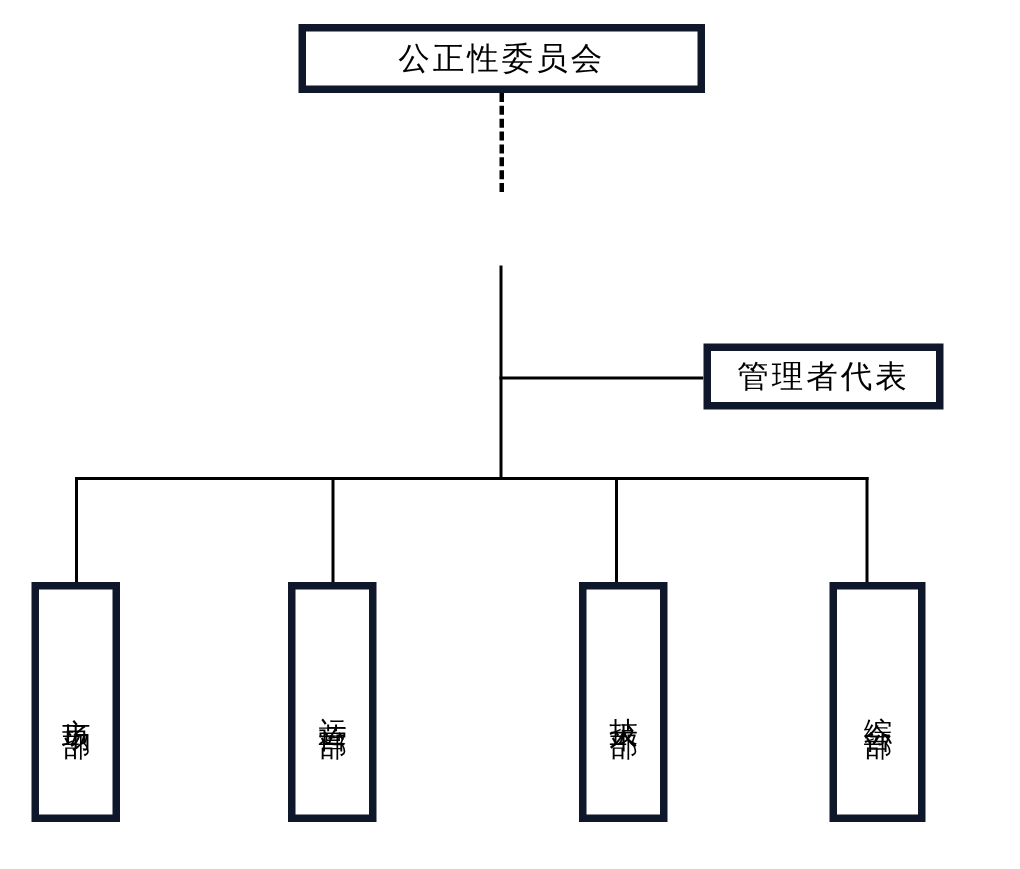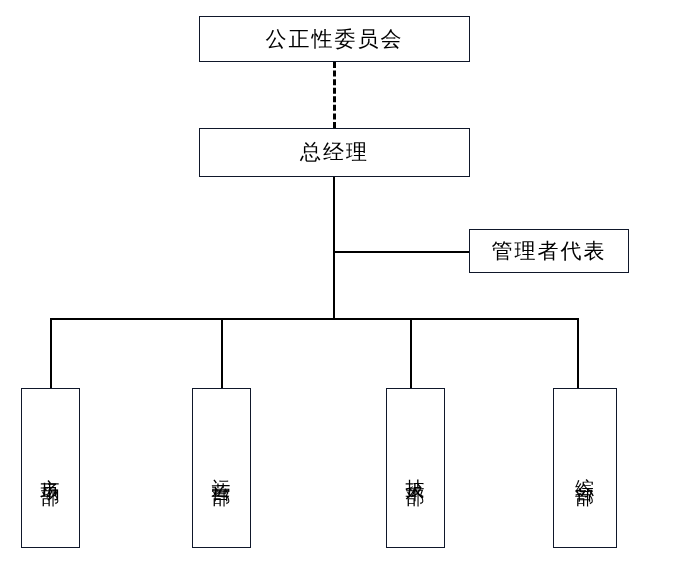--- a/index.html
+++ b/index.html
@@ -15,21 +15,21 @@
     position: relative;
     width: 680px;
     height: 579px;
     background: #ffffff;
     overflow: hidden;
   }
   
   .node {
     position: absolute;
     box-sizing: border-box;
-    border: 1px solid #0f172a;
+    border: 5px solid #0f172a;
     background: #ffffff;
     display: flex;
     align-items: center;
     justify-content: center;
     color: #000000;
   }
   .node.horizontal {
     font-size: 21px;
     letter-spacing: 2px;
     line-height: 1;
@@ -69,23 +69,20 @@
 <body>
 
 <div id="chart-root">
 
   <div class="node horizontal" style="left:199px; top:16px; width:271px; height:46px;">
     <span class="label">公正性委员会</span>
   </div>
 
   <div class="conn dashed-v" style="left:333px; top:62px; height:66px;"></div>
 
-  <div class="node horizontal" style="left:199px; top:128px; width:271px; height:49px;">
-    <span class="label">总经理</span>
-  </div>
 
   <div class="conn v" style="left:333px; top:177px; height:143px;"></div>
 
   <div class="conn h" style="left:333px; top:251px; width:136px;"></div>
 
   <div class="node horizontal" style="left:469px; top:229px; width:160px; height:44px;">
     <span class="label">管理者代表</span>
   </div>
 
   <div class="conn h" style="left:50px; top:318px; width:529px;"></div>

